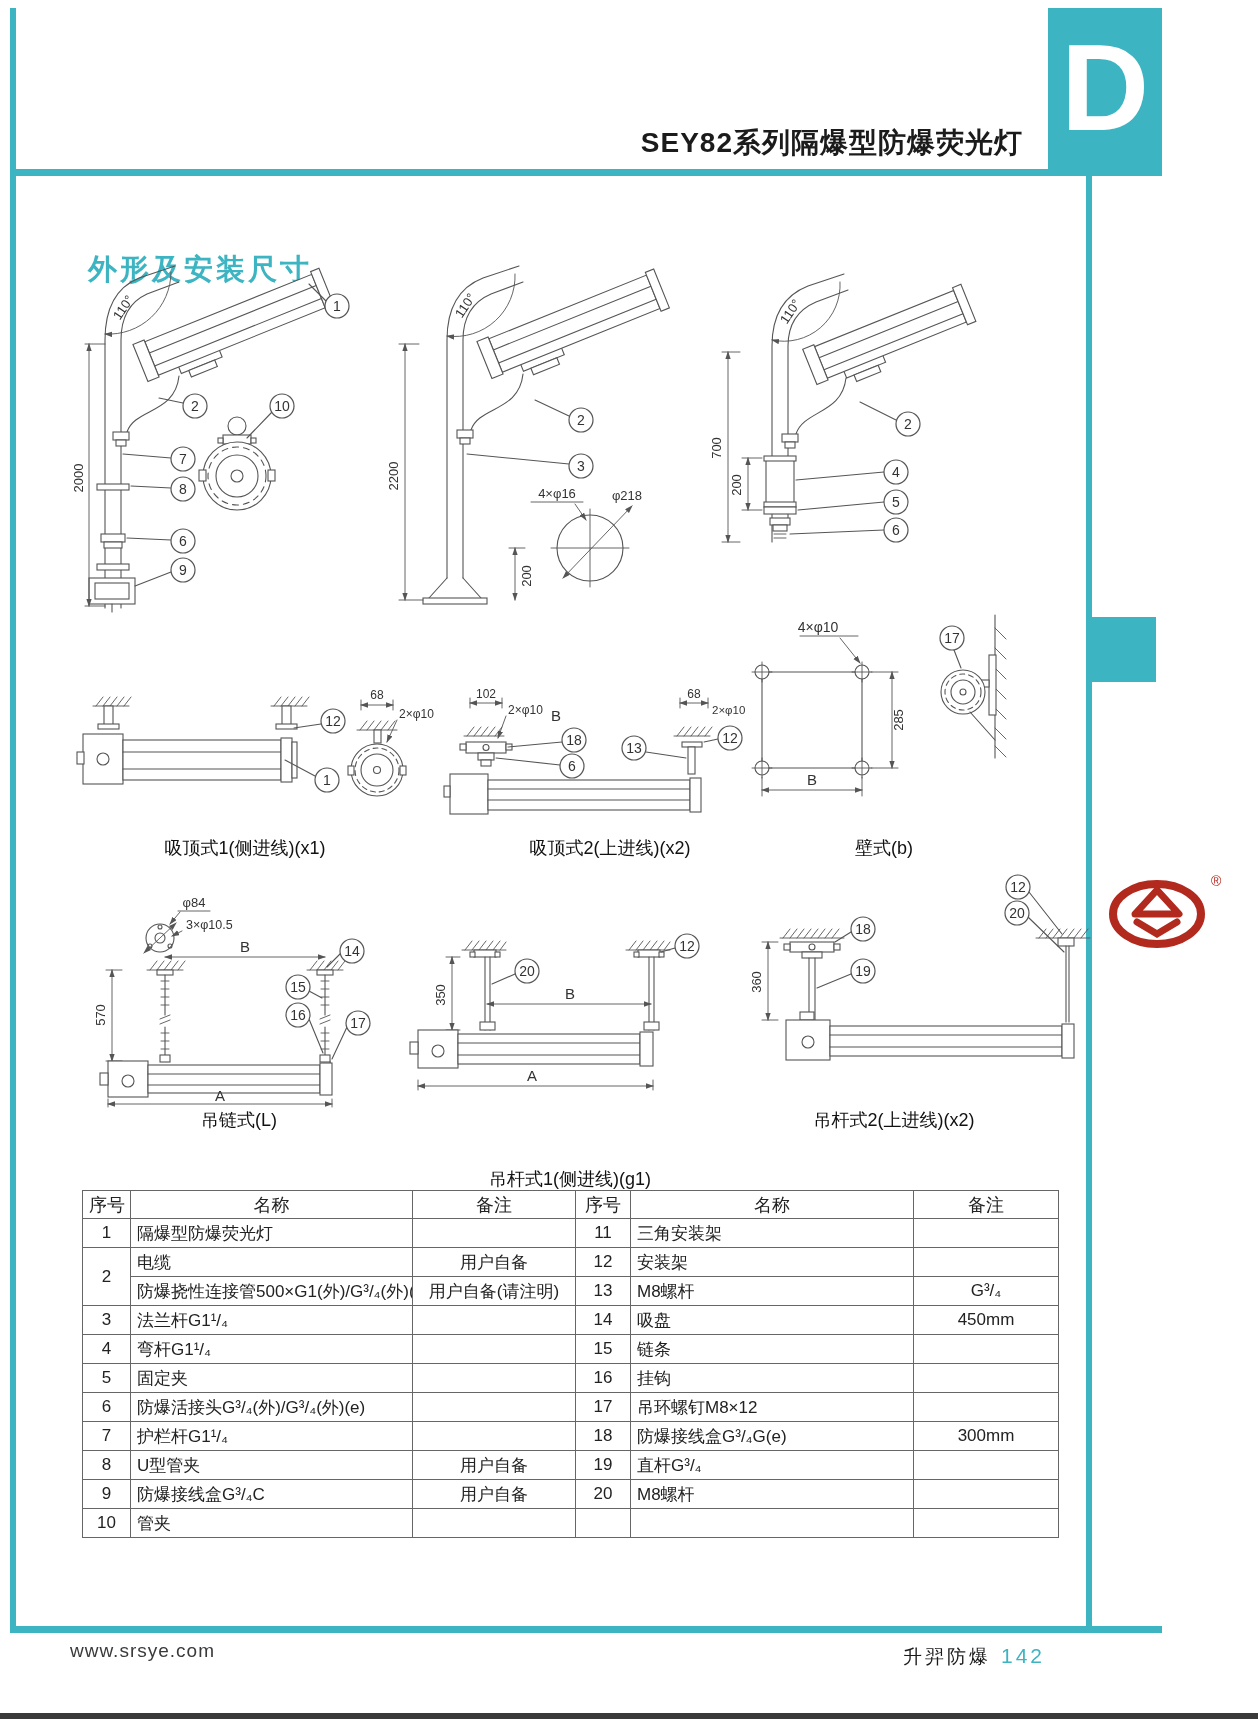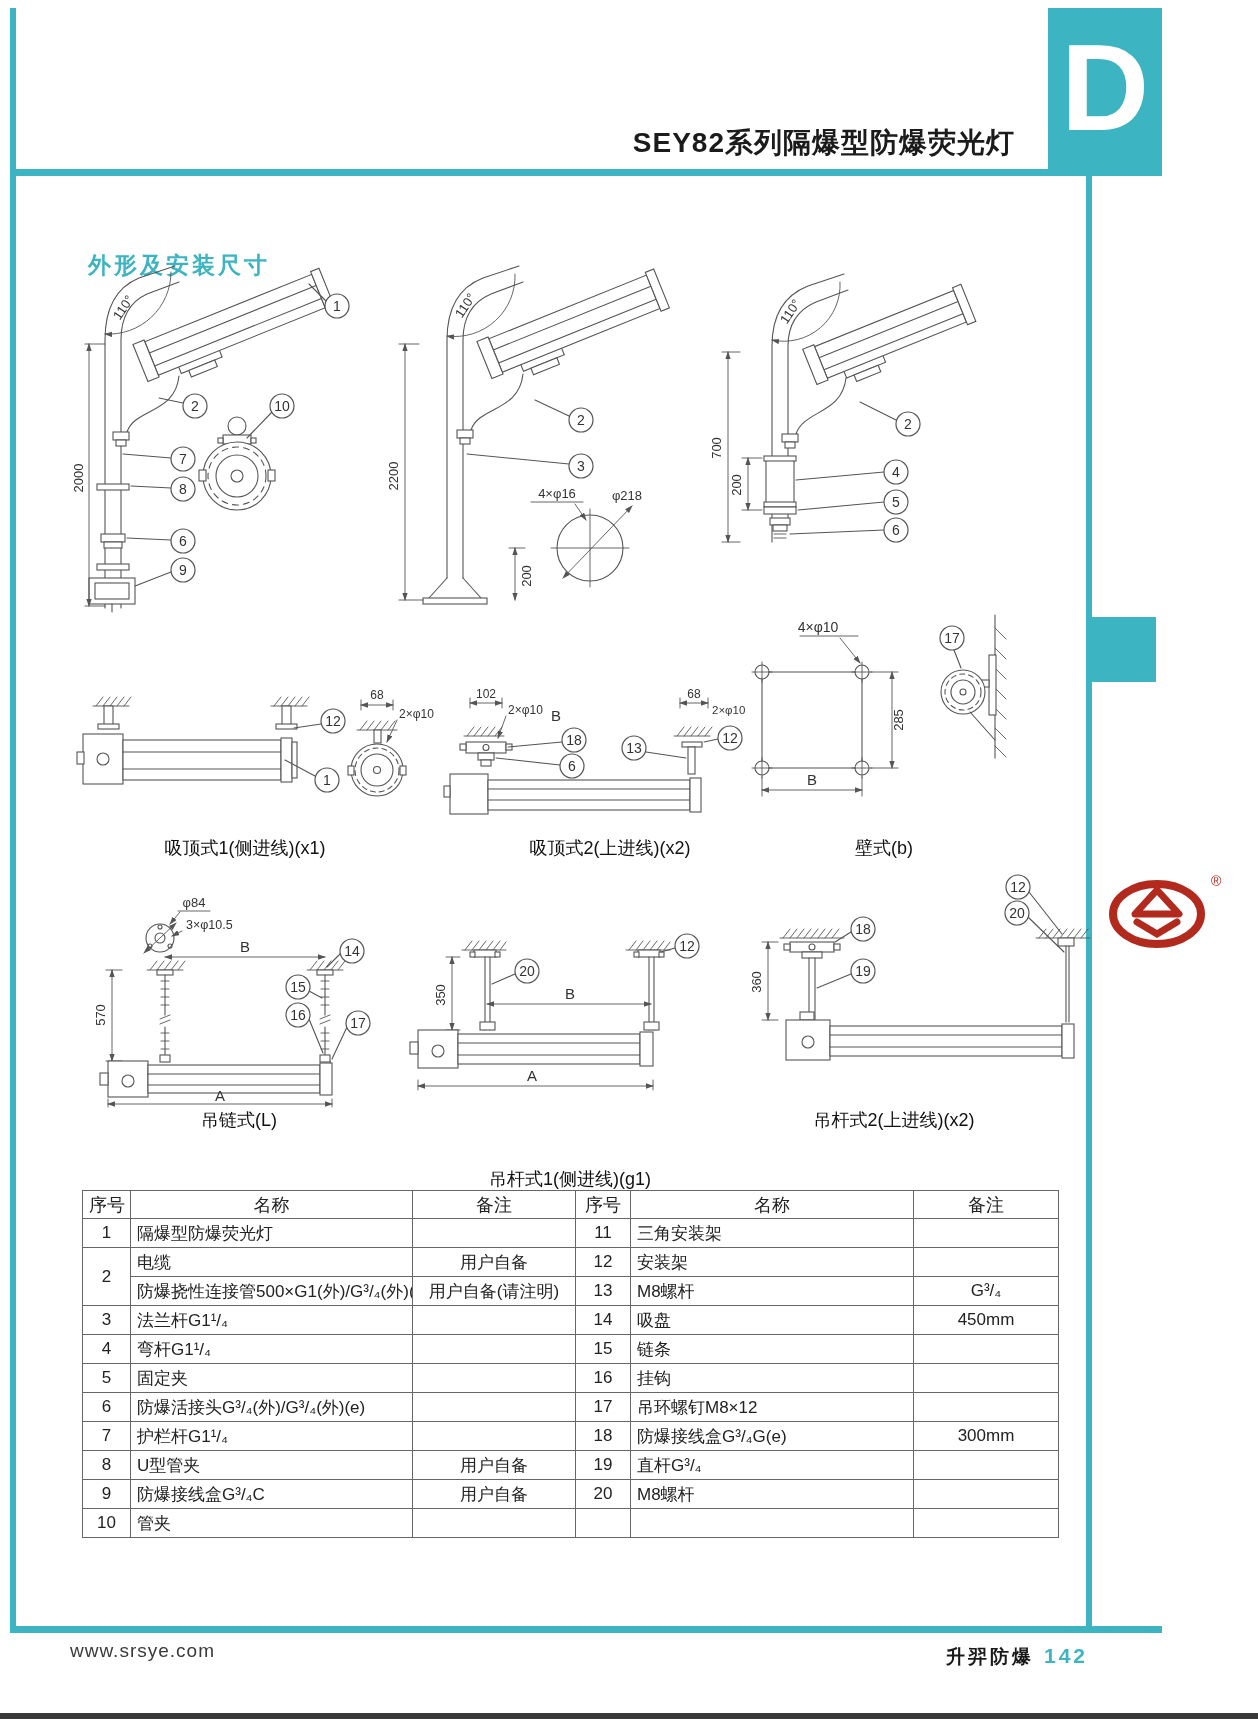--- a/index.html
+++ b/index.html
@@ -3,24 +3,24 @@
 <meta charset="utf-8">
 <style>
   html,body{margin:0;padding:0;background:#e8e8e8;}
   .page{position:relative;width:1258px;height:1719px;background:#fff;overflow:hidden;
         font-family:"Liberation Sans","DejaVu Sans",sans-serif;color:#1a1a1a;}
   .abs{position:absolute;}
   
   .teal{background:#3cb4c1;}
   
   .hd-title{left:380px;top:70px;width:655px;text-align:right;font-size:37px;font-weight:bold;color:#3cb4c1;letter-spacing:2px;}
-  .hd-sub{left:360px;top:124px;width:655px;text-align:right;font-size:28px;font-weight:600;color:#1b1b1b;letter-spacing:1px;}
+  .hd-sub{left:368px;top:124px;width:655px;text-align:right;font-size:28px;font-weight:600;color:#1b1b1b;letter-spacing:1px;}
   .dblock{left:1048px;top:8px;width:114px;height:166px;background:#3cb4c1;text-align:center;}
   .dblock span{color:#fff;font-size:122px;font-weight:bold;line-height:160px;}
-  .sec-title{left:88px;top:250px;font-size:23px;font-weight:bold;color:#3cb4c1;letter-spacing:3px;}
+  .sec-title{left:88px;top:250px;font-size:29px;font-weight:bold;color:#3cb4c1;letter-spacing:3px;}
   
   svg.fig{position:absolute;overflow:visible;}
   svg.fig *{stroke:#555;stroke-width:1.1;fill:none;stroke-linecap:round;}
   svg.fig text{stroke:none;fill:#333;font-size:13px;text-anchor:middle;}
   svg.fig .w{fill:#fff;}
   svg.fig .co{fill:#fff;stroke-width:1.2;}
   svg.fig .ct{font-size:14px;}
   svg.fig marker path{fill:#555;stroke:none;}
   svg.fig .dm{stroke-width:0.9;}
   .cap{position:absolute;text-align:center;font-size:18px;color:#111;white-space:nowrap;}
@@ -29,21 +29,21 @@
   table.pt{border-collapse:collapse;table-layout:fixed;}
   table.pt td,table.pt th{border:1px solid #666;padding:0 6px;font-weight:normal;
       font-size:17px;overflow:hidden;white-space:nowrap;height:29px;box-sizing:border-box;color:#222;}
   table.pt th{font-size:18px;text-align:center;height:28px;}
   td.c{text-align:center;}
   td.nm{text-align:left;padding-left:10px;}
   td.sm{font-size:13px;}
   
   .ft-line{left:10px;top:1626px;width:1152px;height:7px;}
   .ft-url{left:70px;top:1640px;font-size:19px;color:#3a3a3a;letter-spacing:1px;}
-  .ft-right{left:860px;top:1644px;width:228px;text-align:right;font-size:19px;font-weight:bold;}
+  .ft-right{left:860px;top:1644px;width:228px;text-align:center;font-size:19px;font-weight:normal;}
   .ft-right .pg{color:#3cb4c1;font-size:21px;letter-spacing:3px;margin-left:10px;}
   .bottom-strip{left:0;top:1713px;width:1258px;height:6px;background:#3a3a3a;}
 </style>
 </head>
 <body>
 
 <div class="page">
 
   <div class="abs teal" style="left:10px;top:8px;width:6px;height:1625px;"></div>
   <div class="abs teal" style="left:10px;top:169px;width:1152px;height:7px;"></div>

